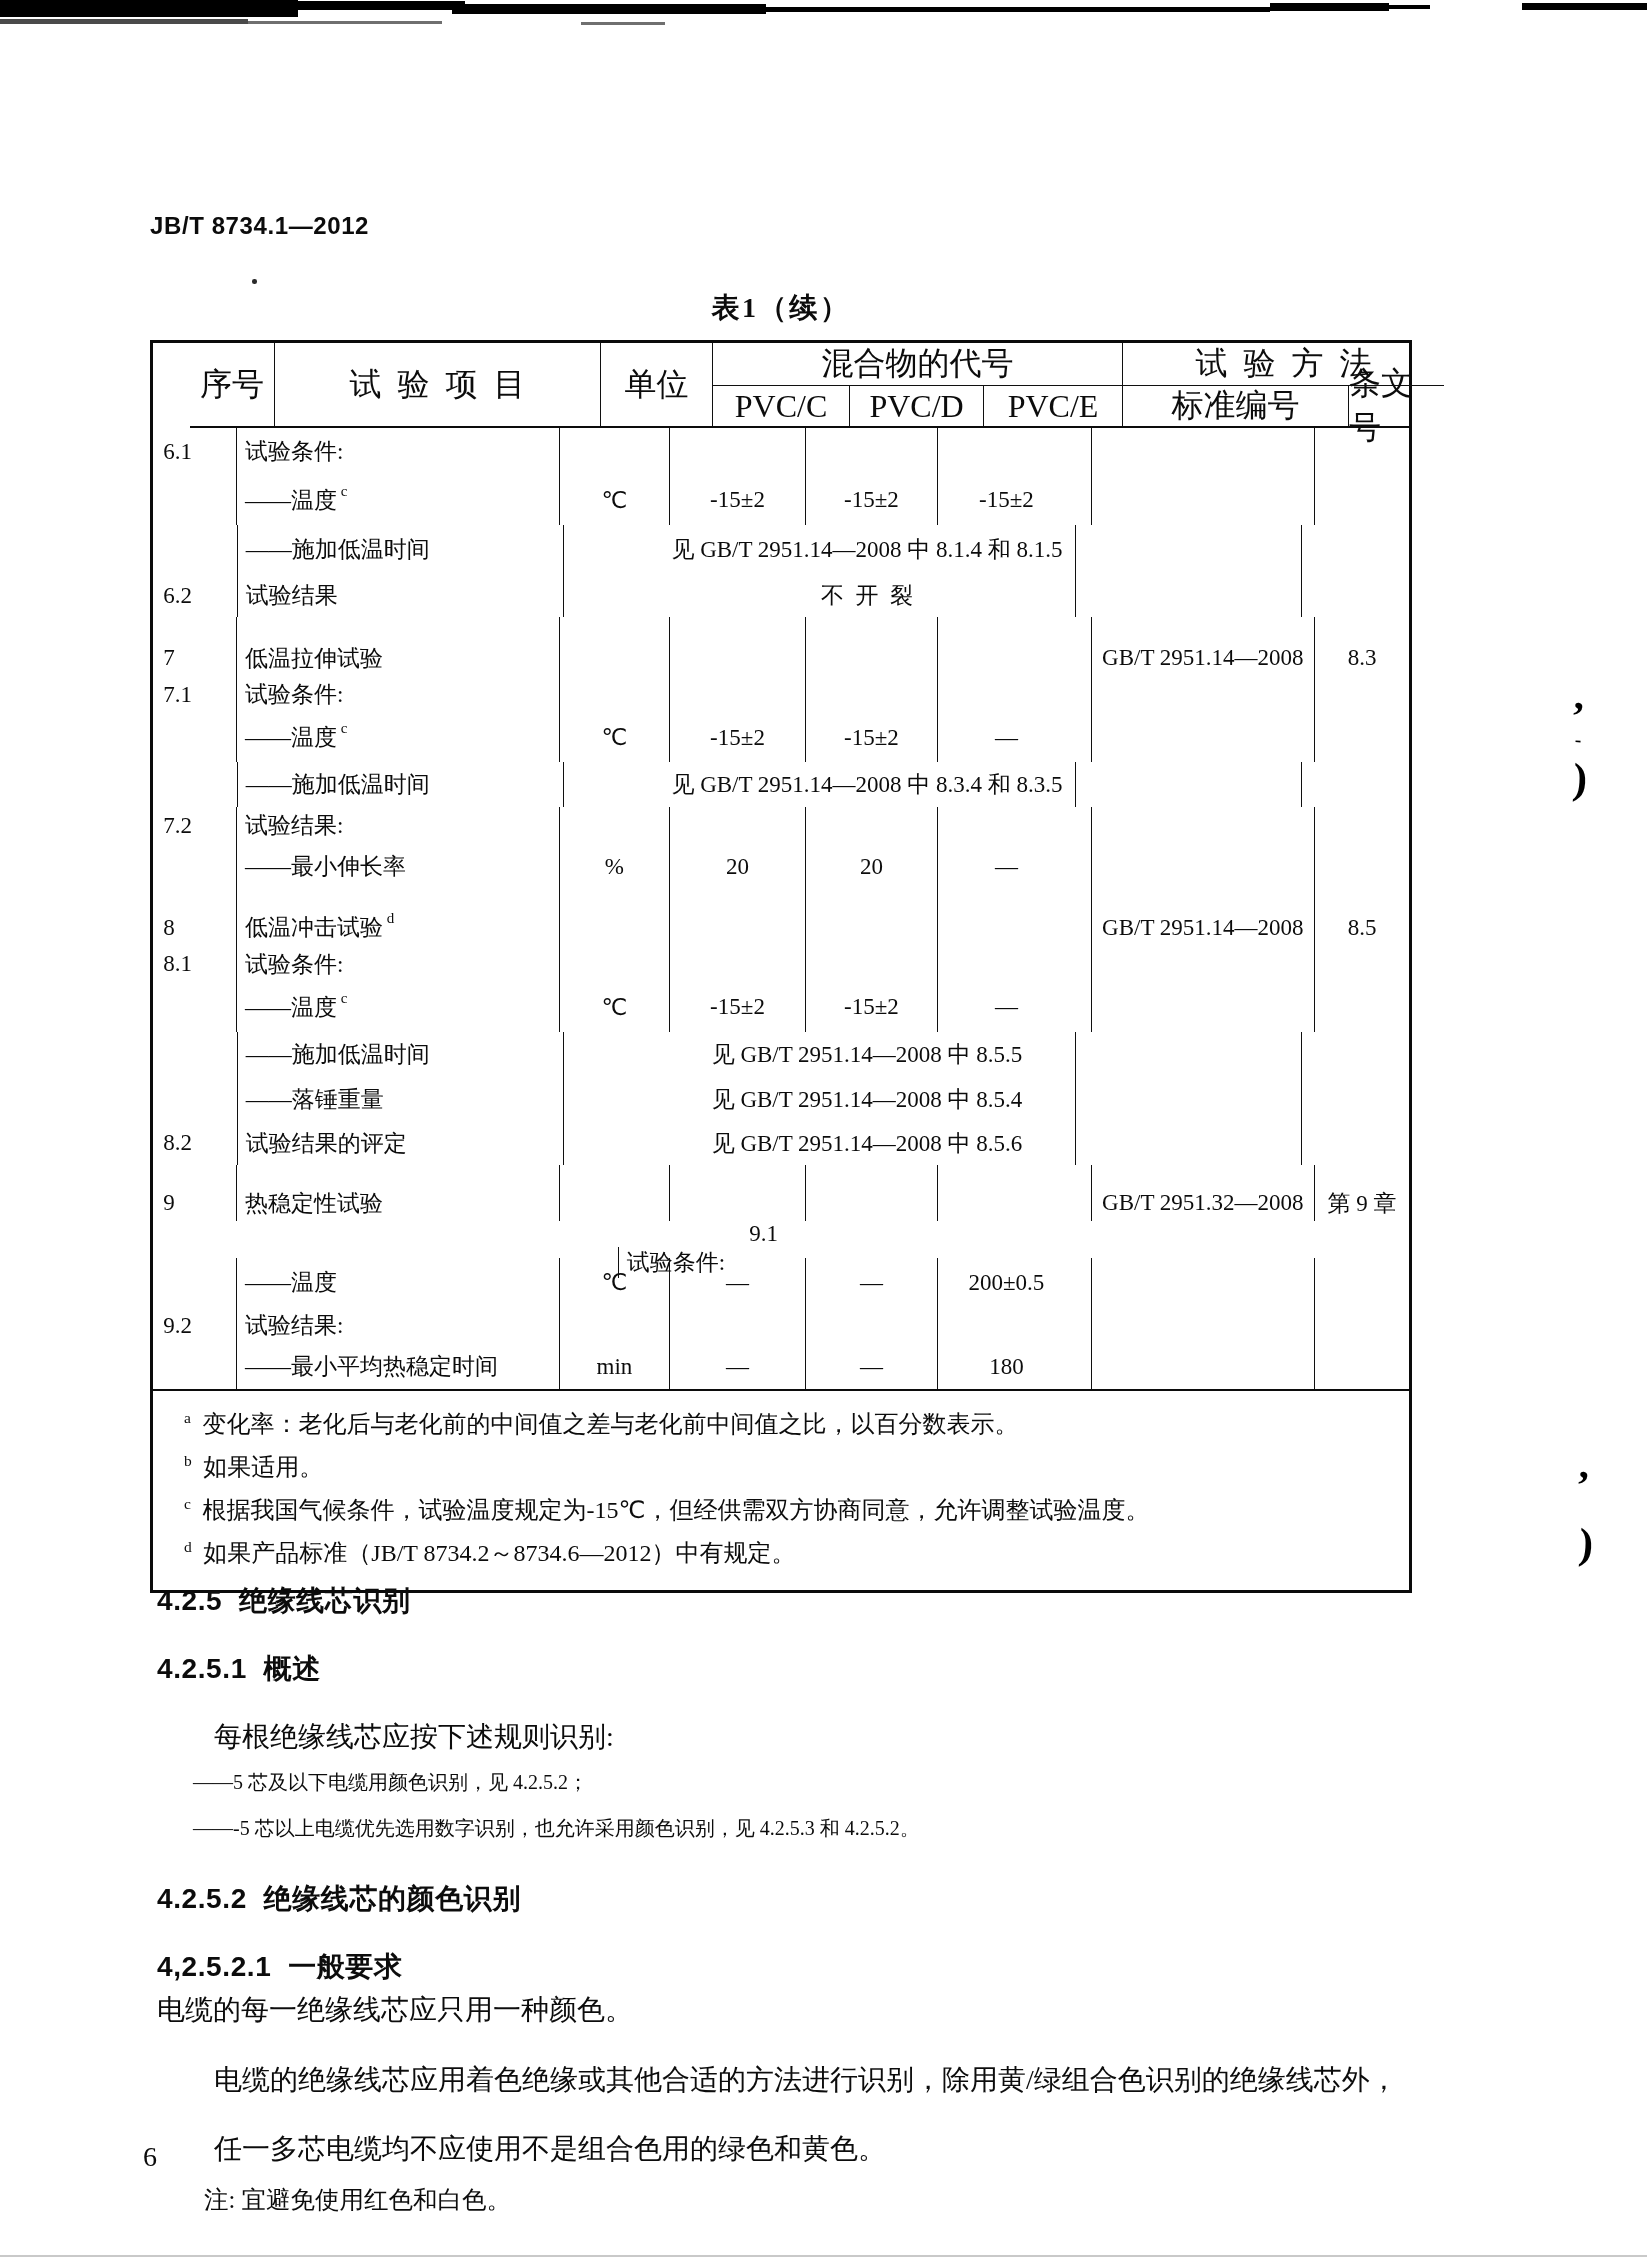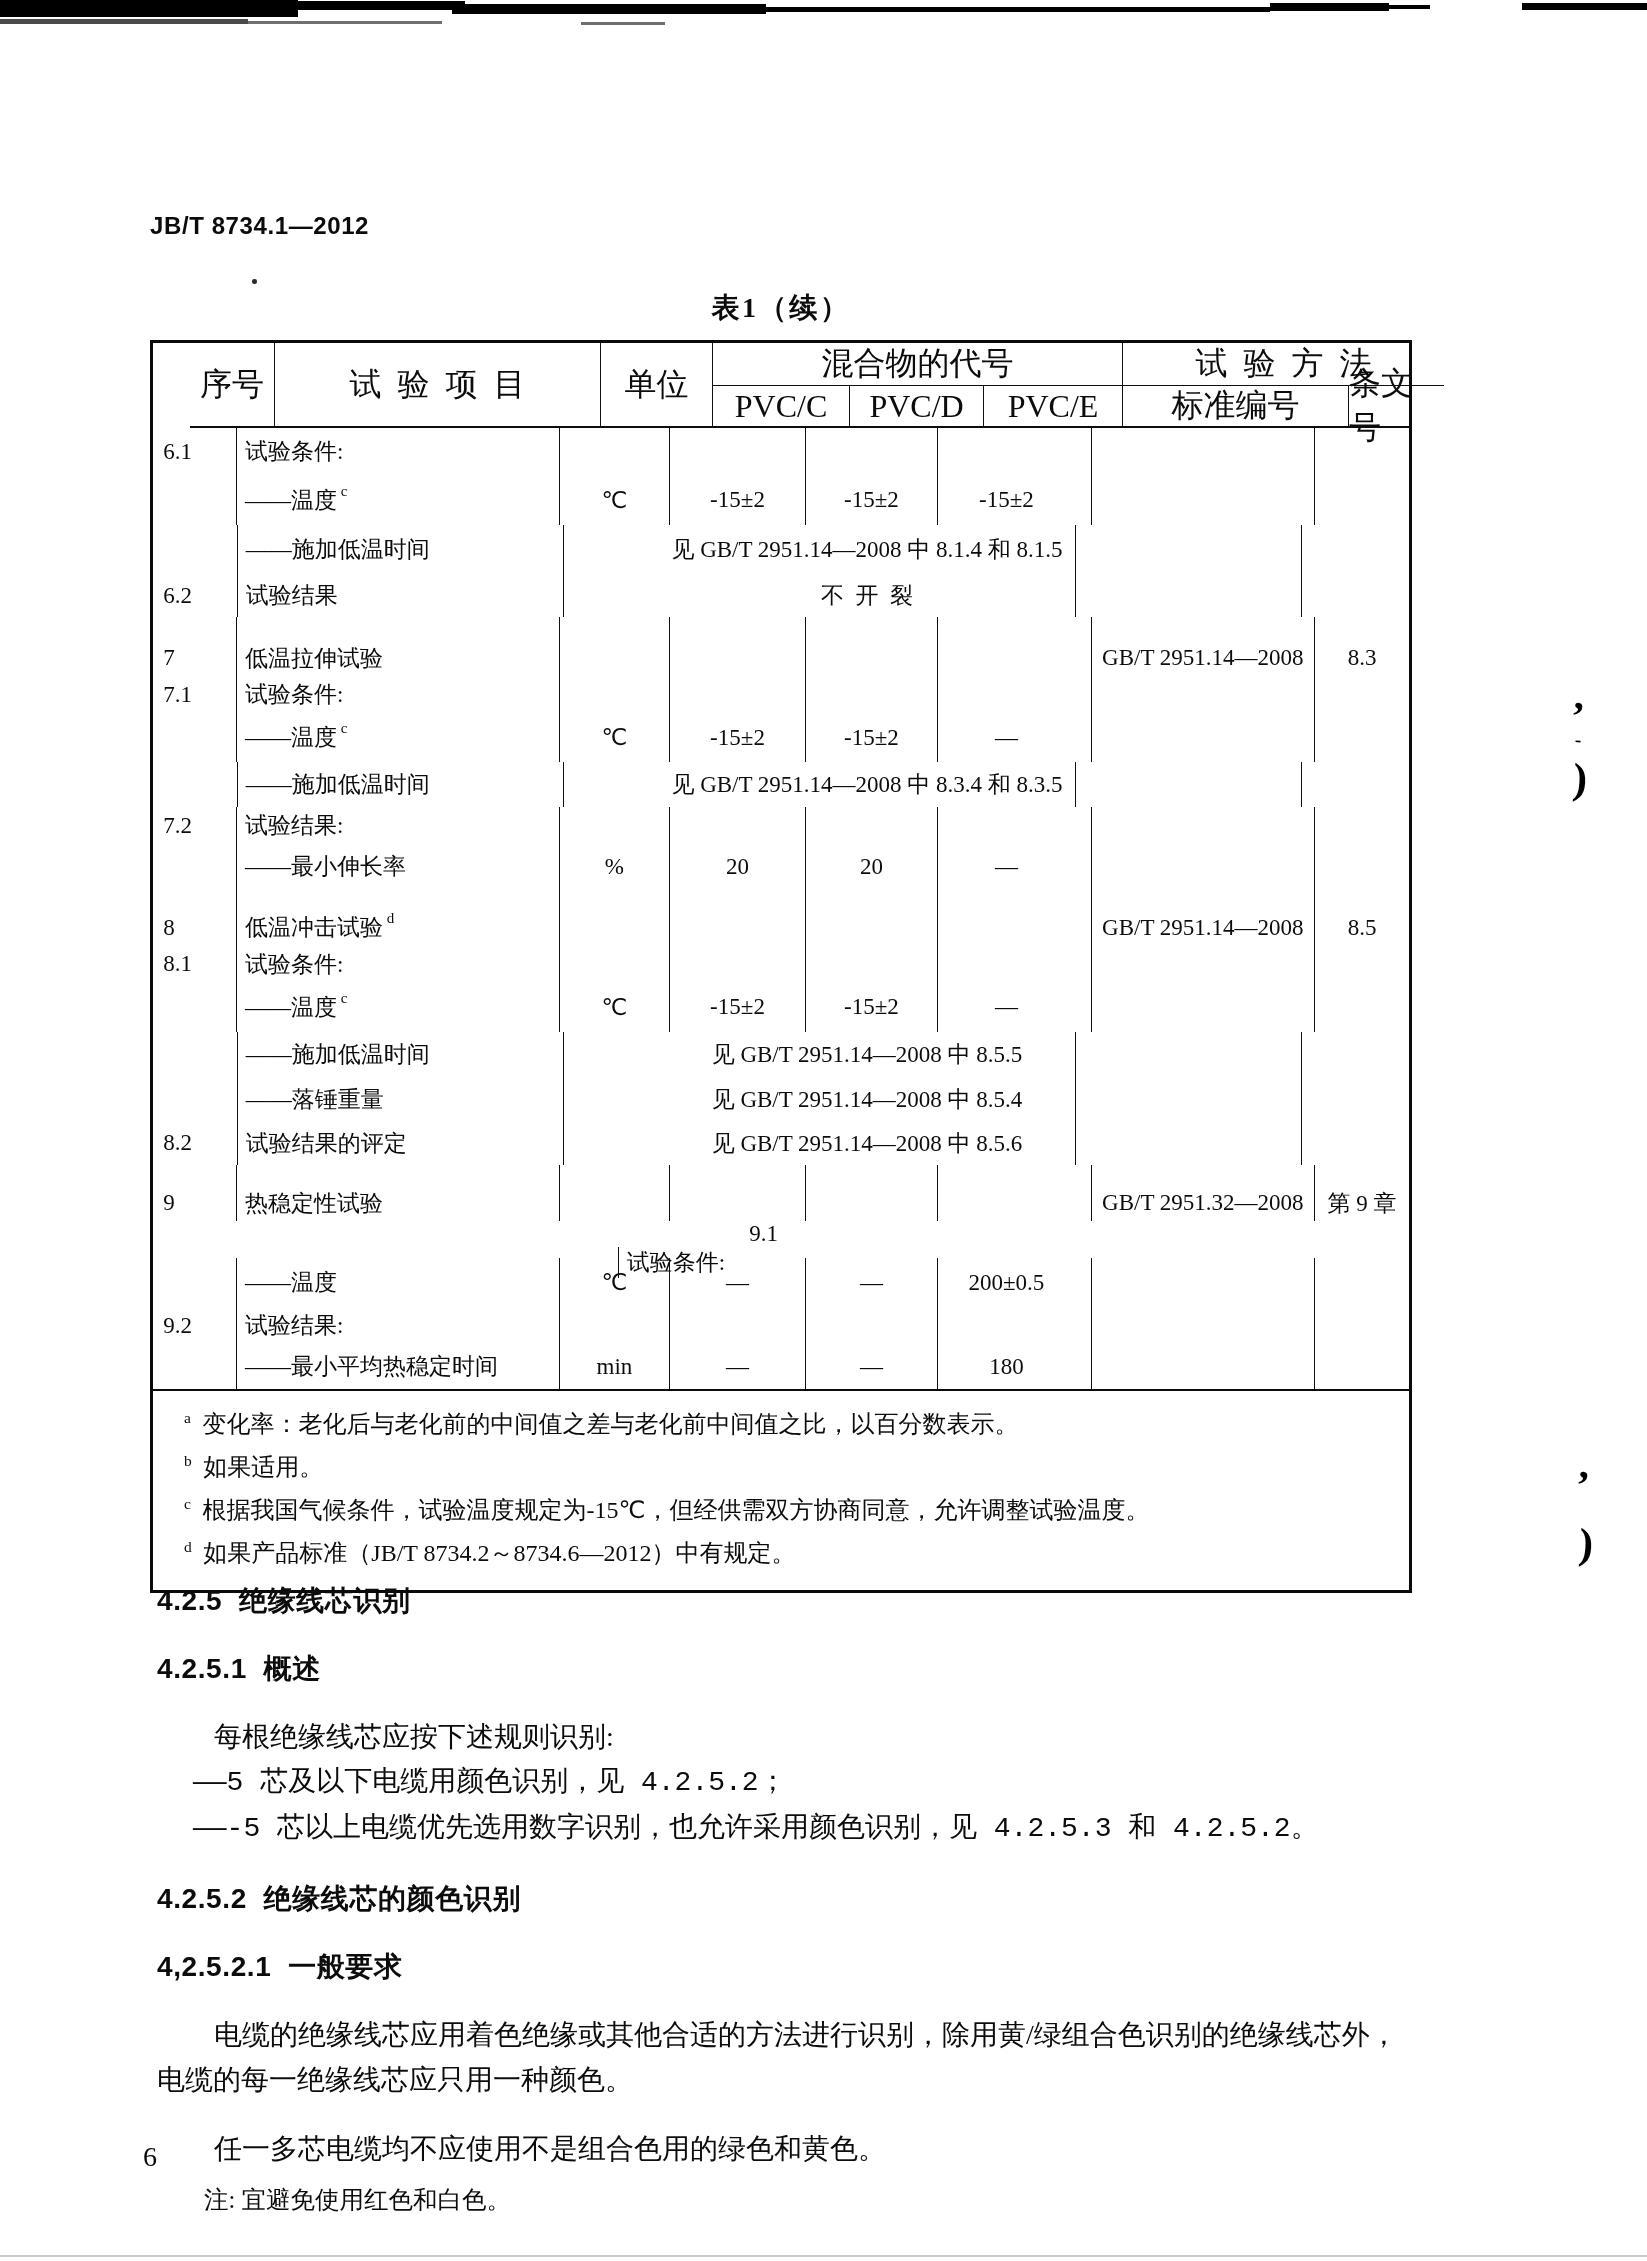--- a/index.html
+++ b/index.html
@@ -93,21 +93,21 @@
   .sections { position:absolute; left:157px; top:1581px; width:1440px; }
   .sec { white-space:pre-wrap; }
   .sec-h {
     font-family:"Liberation Sans","DejaVu Sans",sans-serif;
     font-weight:bold; font-size:28px; line-height:40px;
     margin-top:28px; letter-spacing:0.6px;
   }
   .sec:first-child { margin-top:0; }
   .sec-p  { font-size:28px; line-height:45px; margin-top:24.5px; text-indent:57px; }
   .sec-pc { font-size:28px; line-height:45px; margin-top:0; }
-  .sec-d  { font-size:28px; line-height:45px; margin-top:1.3px; margin-left:36px;font-family:Liberation Mono, monospace; }
+  .sec-d  { font-size:20px; line-height:45px; margin-top:1.3px; margin-left:36px; }
   .sec-n  { font-size:24.5px; line-height:40px; margin-top:9px; margin-left:47px; }
 </style>
 </head>
 <body>
 
 <div class="streak" style="left:0;top:0;width:298px;height:17px;"></div>
 <div class="streak" style="left:298px;top:1.3px;width:167px;height:9px;"></div>
 <div class="streak" style="left:452px;top:3.9px;width:314px;height:10.3px;"></div>
 <div class="streak" style="left:766px;top:6.5px;width:504px;height:5.2px;"></div>
 <div class="streak" style="left:1270px;top:3.2px;width:119px;height:7.8px;"></div>
@@ -444,20 +444,20 @@
 </div>
 
 <div class="sections">
     <div class="sec sec-h">4.2.5&nbsp;&nbsp;绝缘线芯识别</div>
     <div class="sec sec-h">4.2.5.1&nbsp;&nbsp;概述</div>
     <div class="sec sec-p">每根绝缘线芯应按下述规则识别:</div>
     <div class="sec sec-d">——5 芯及以下电缆用颜色识别，见 4.2.5.2；</div>
     <div class="sec sec-d">——-5 芯以上电缆优先选用数字识别，也允许采用颜色识别，见 4.2.5.3 和 4.2.5.2。</div>
     <div class="sec sec-h">4.2.5.2&nbsp;&nbsp;绝缘线芯的颜色识别</div>
     <div class="sec sec-h">4,2.5.2.1&nbsp;&nbsp;一般要求</div>
+    <div class="sec sec-pc">电缆的每一绝缘线芯应只用一种颜色。</div>
     <div class="sec sec-p">电缆的绝缘线芯应用着色绝缘或其他合适的方法进行识别，除用黄/绿组合色识别的绝缘线芯外，</div>
-    <div class="sec sec-pc">电缆的每一绝缘线芯应只用一种颜色。</div>
     <div class="sec sec-p">任一多芯电缆均不应使用不是组合色用的绿色和黄色。</div>
     <div class="sec sec-n">注: 宜避免使用红色和白色。</div>
   </div>
 
 <div class="page-number">6</div>
 
 
 </body></html>

